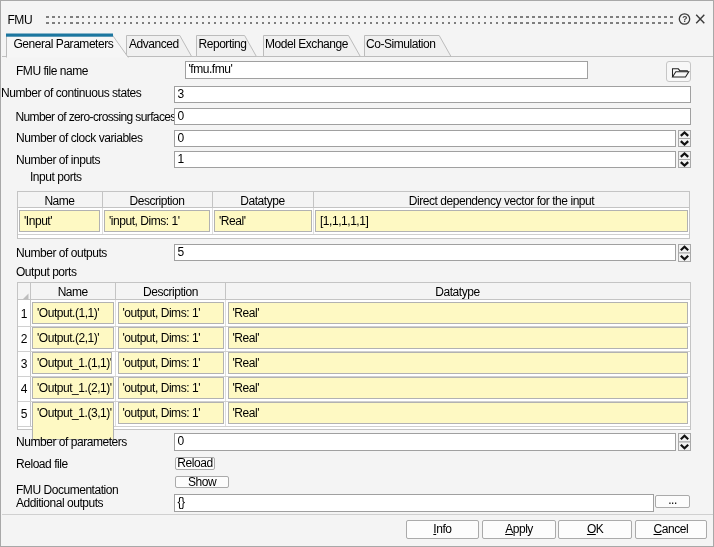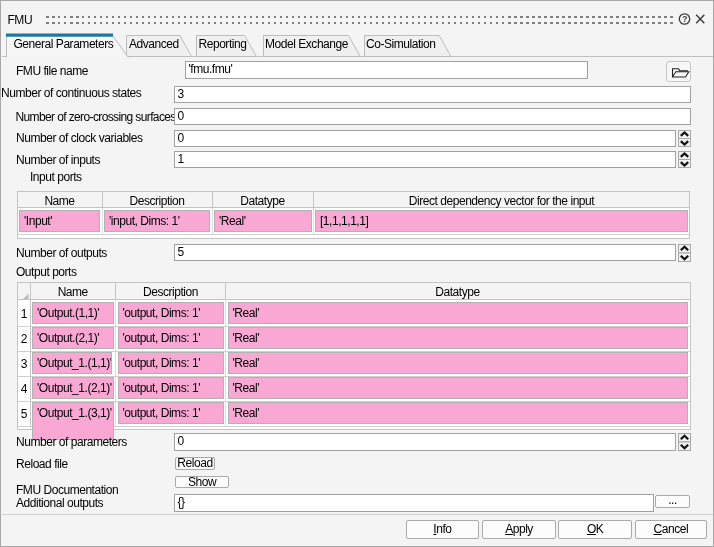--- a/index.html
+++ b/index.html
@@ -12,21 +12,21 @@
   border:1px solid #a8a8a8;
   overflow:hidden;
 }
 .abs { position:absolute; }
 .lbl { position:absolute; height:14px; line-height:14px; white-space:nowrap; }
 .inp {
   position:absolute; background:#fff; border:1px solid #a0a0a0;
   line-height:15px; padding-left:2.5px; white-space:nowrap; overflow:hidden;
 }
 .ibx {
-  position:absolute; background:#f9a8d4; border:1px solid #b2b2b2;
+  position:absolute; background:#fef9c3; border:1px solid #b2b2b2;
   white-space:nowrap; overflow:hidden; padding-left:4px;
 }
 .btn {
   position:absolute; background:#fcfcfc; border:1px solid #aaaaaa;
   border-radius:2px; text-align:center;
 }
 .hdrtxt { position:absolute; height:14px; line-height:14px; text-align:center; }
 .dots { position:absolute; height:2.5px;
   background-image:repeating-linear-gradient(to right,#7e7e7e 0 2.5px,rgba(0,0,0,0) 2.5px 6px); }
 </style>

